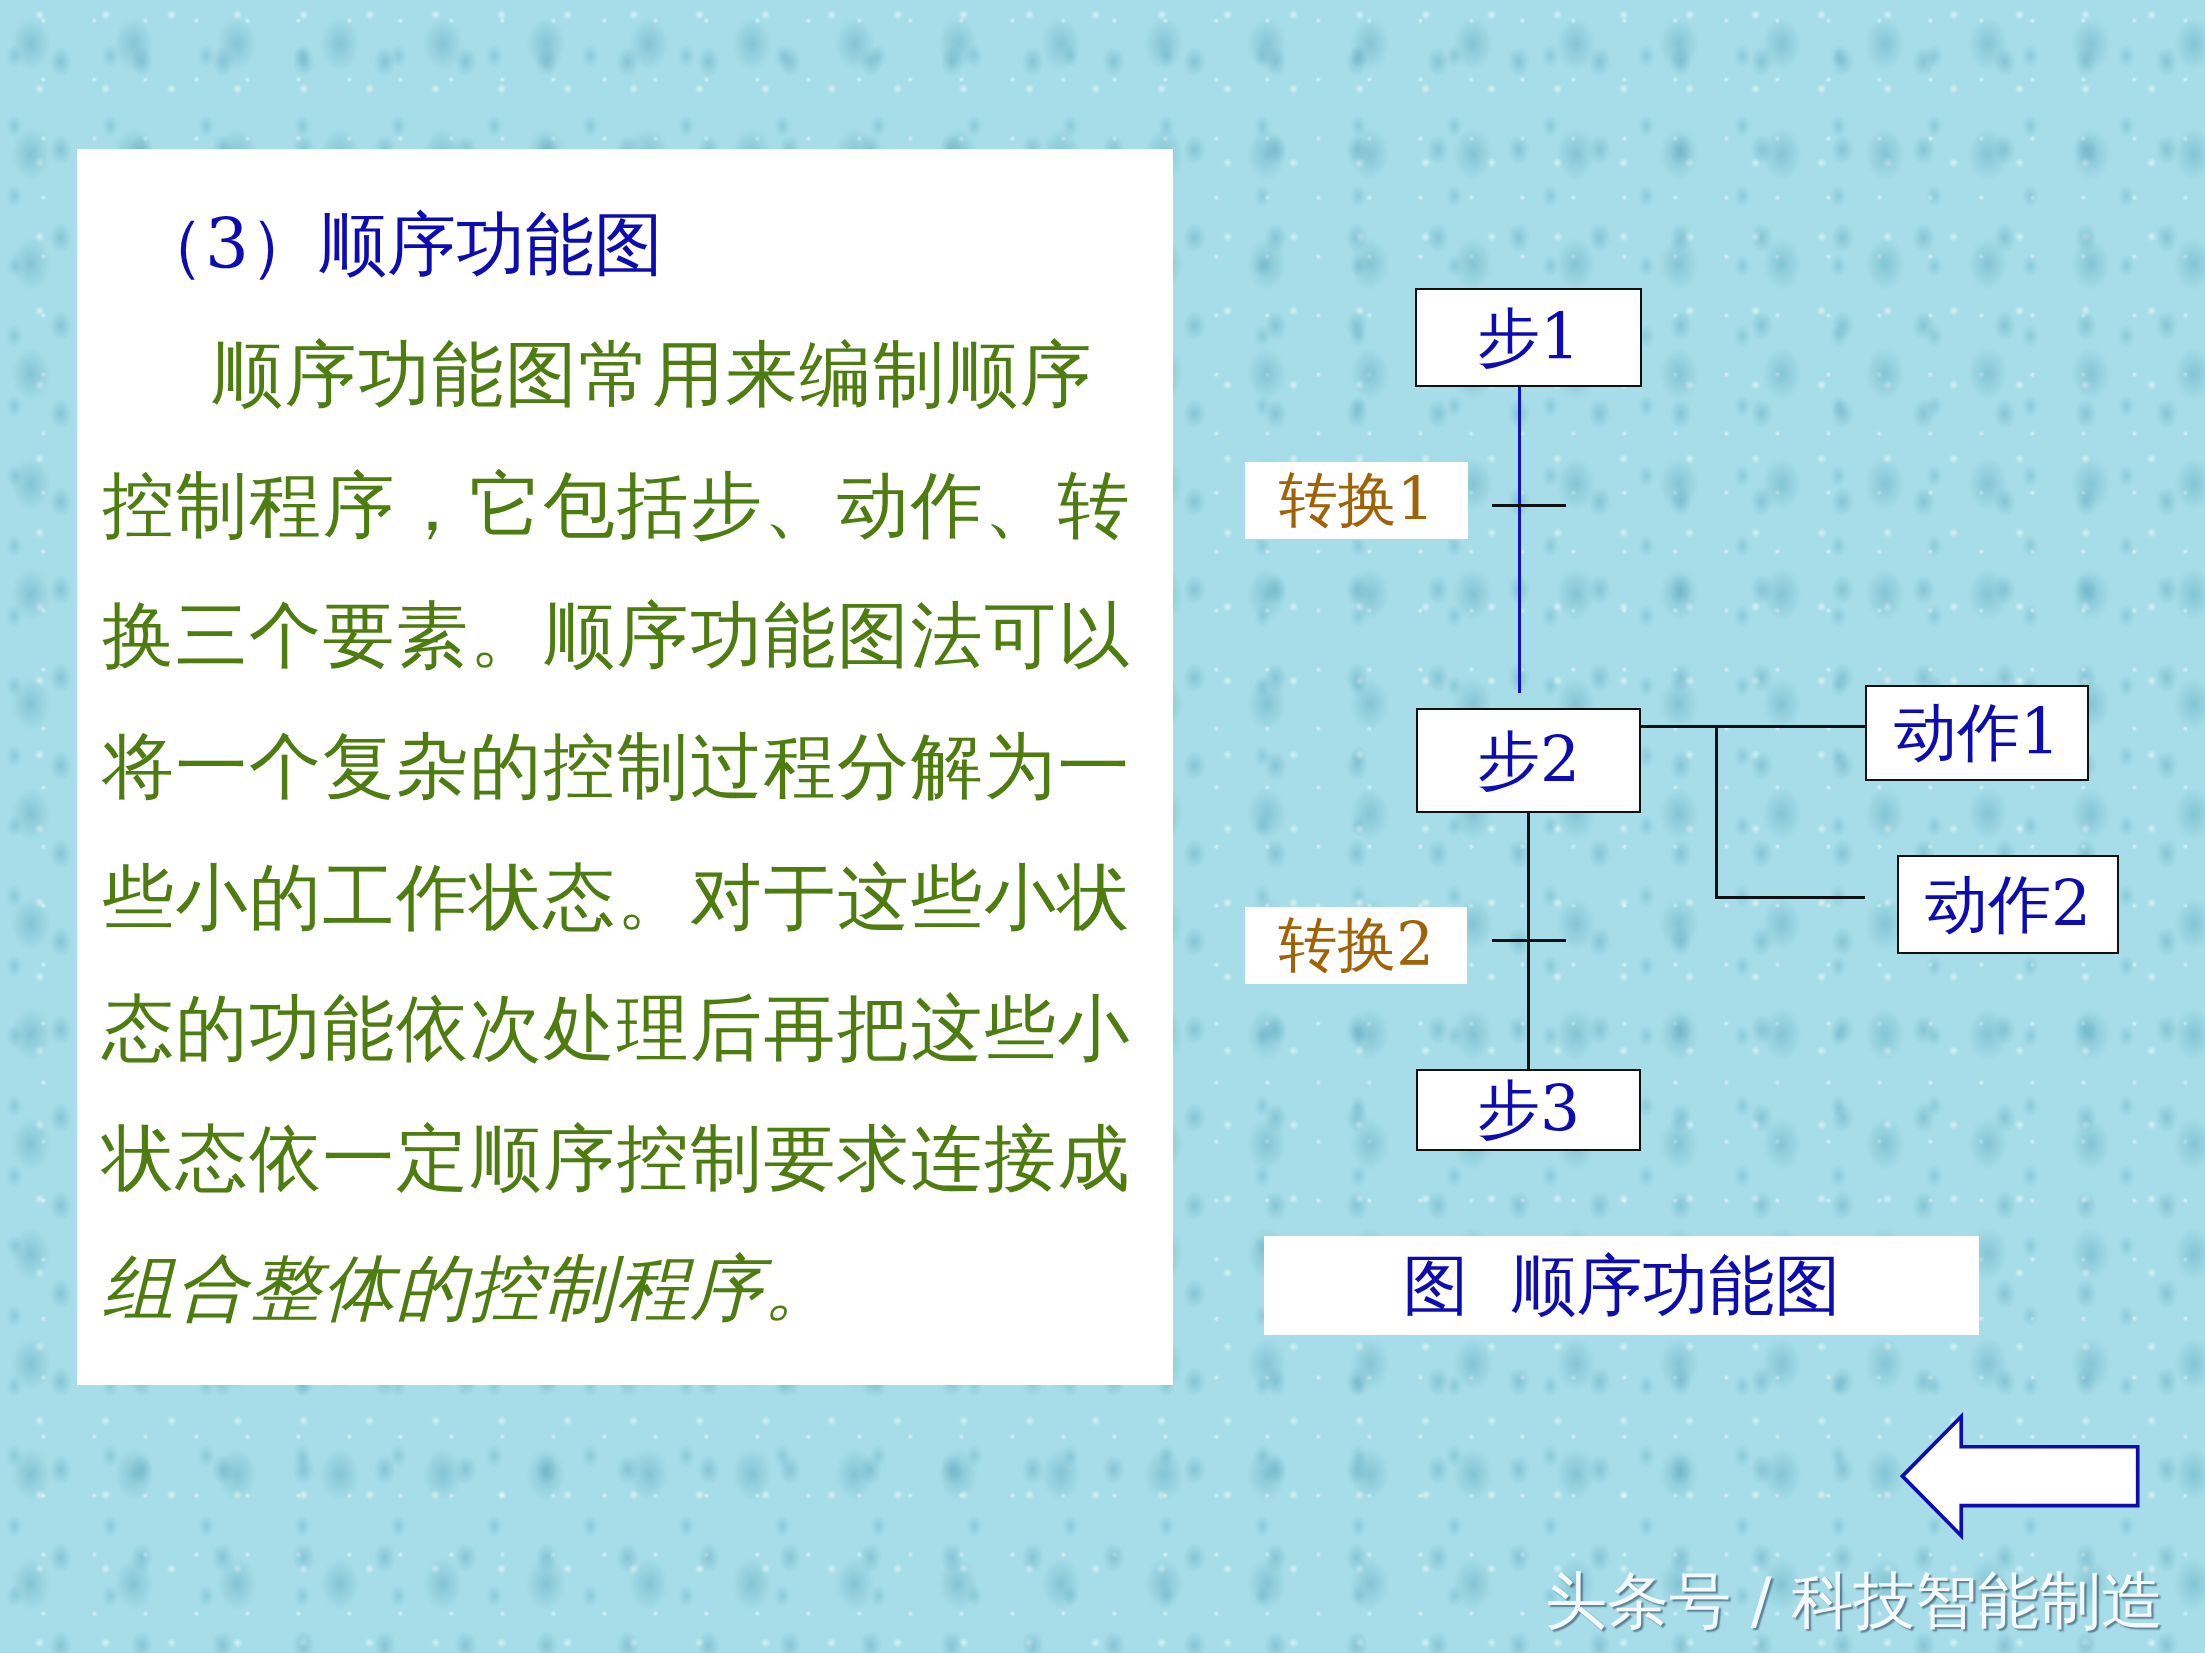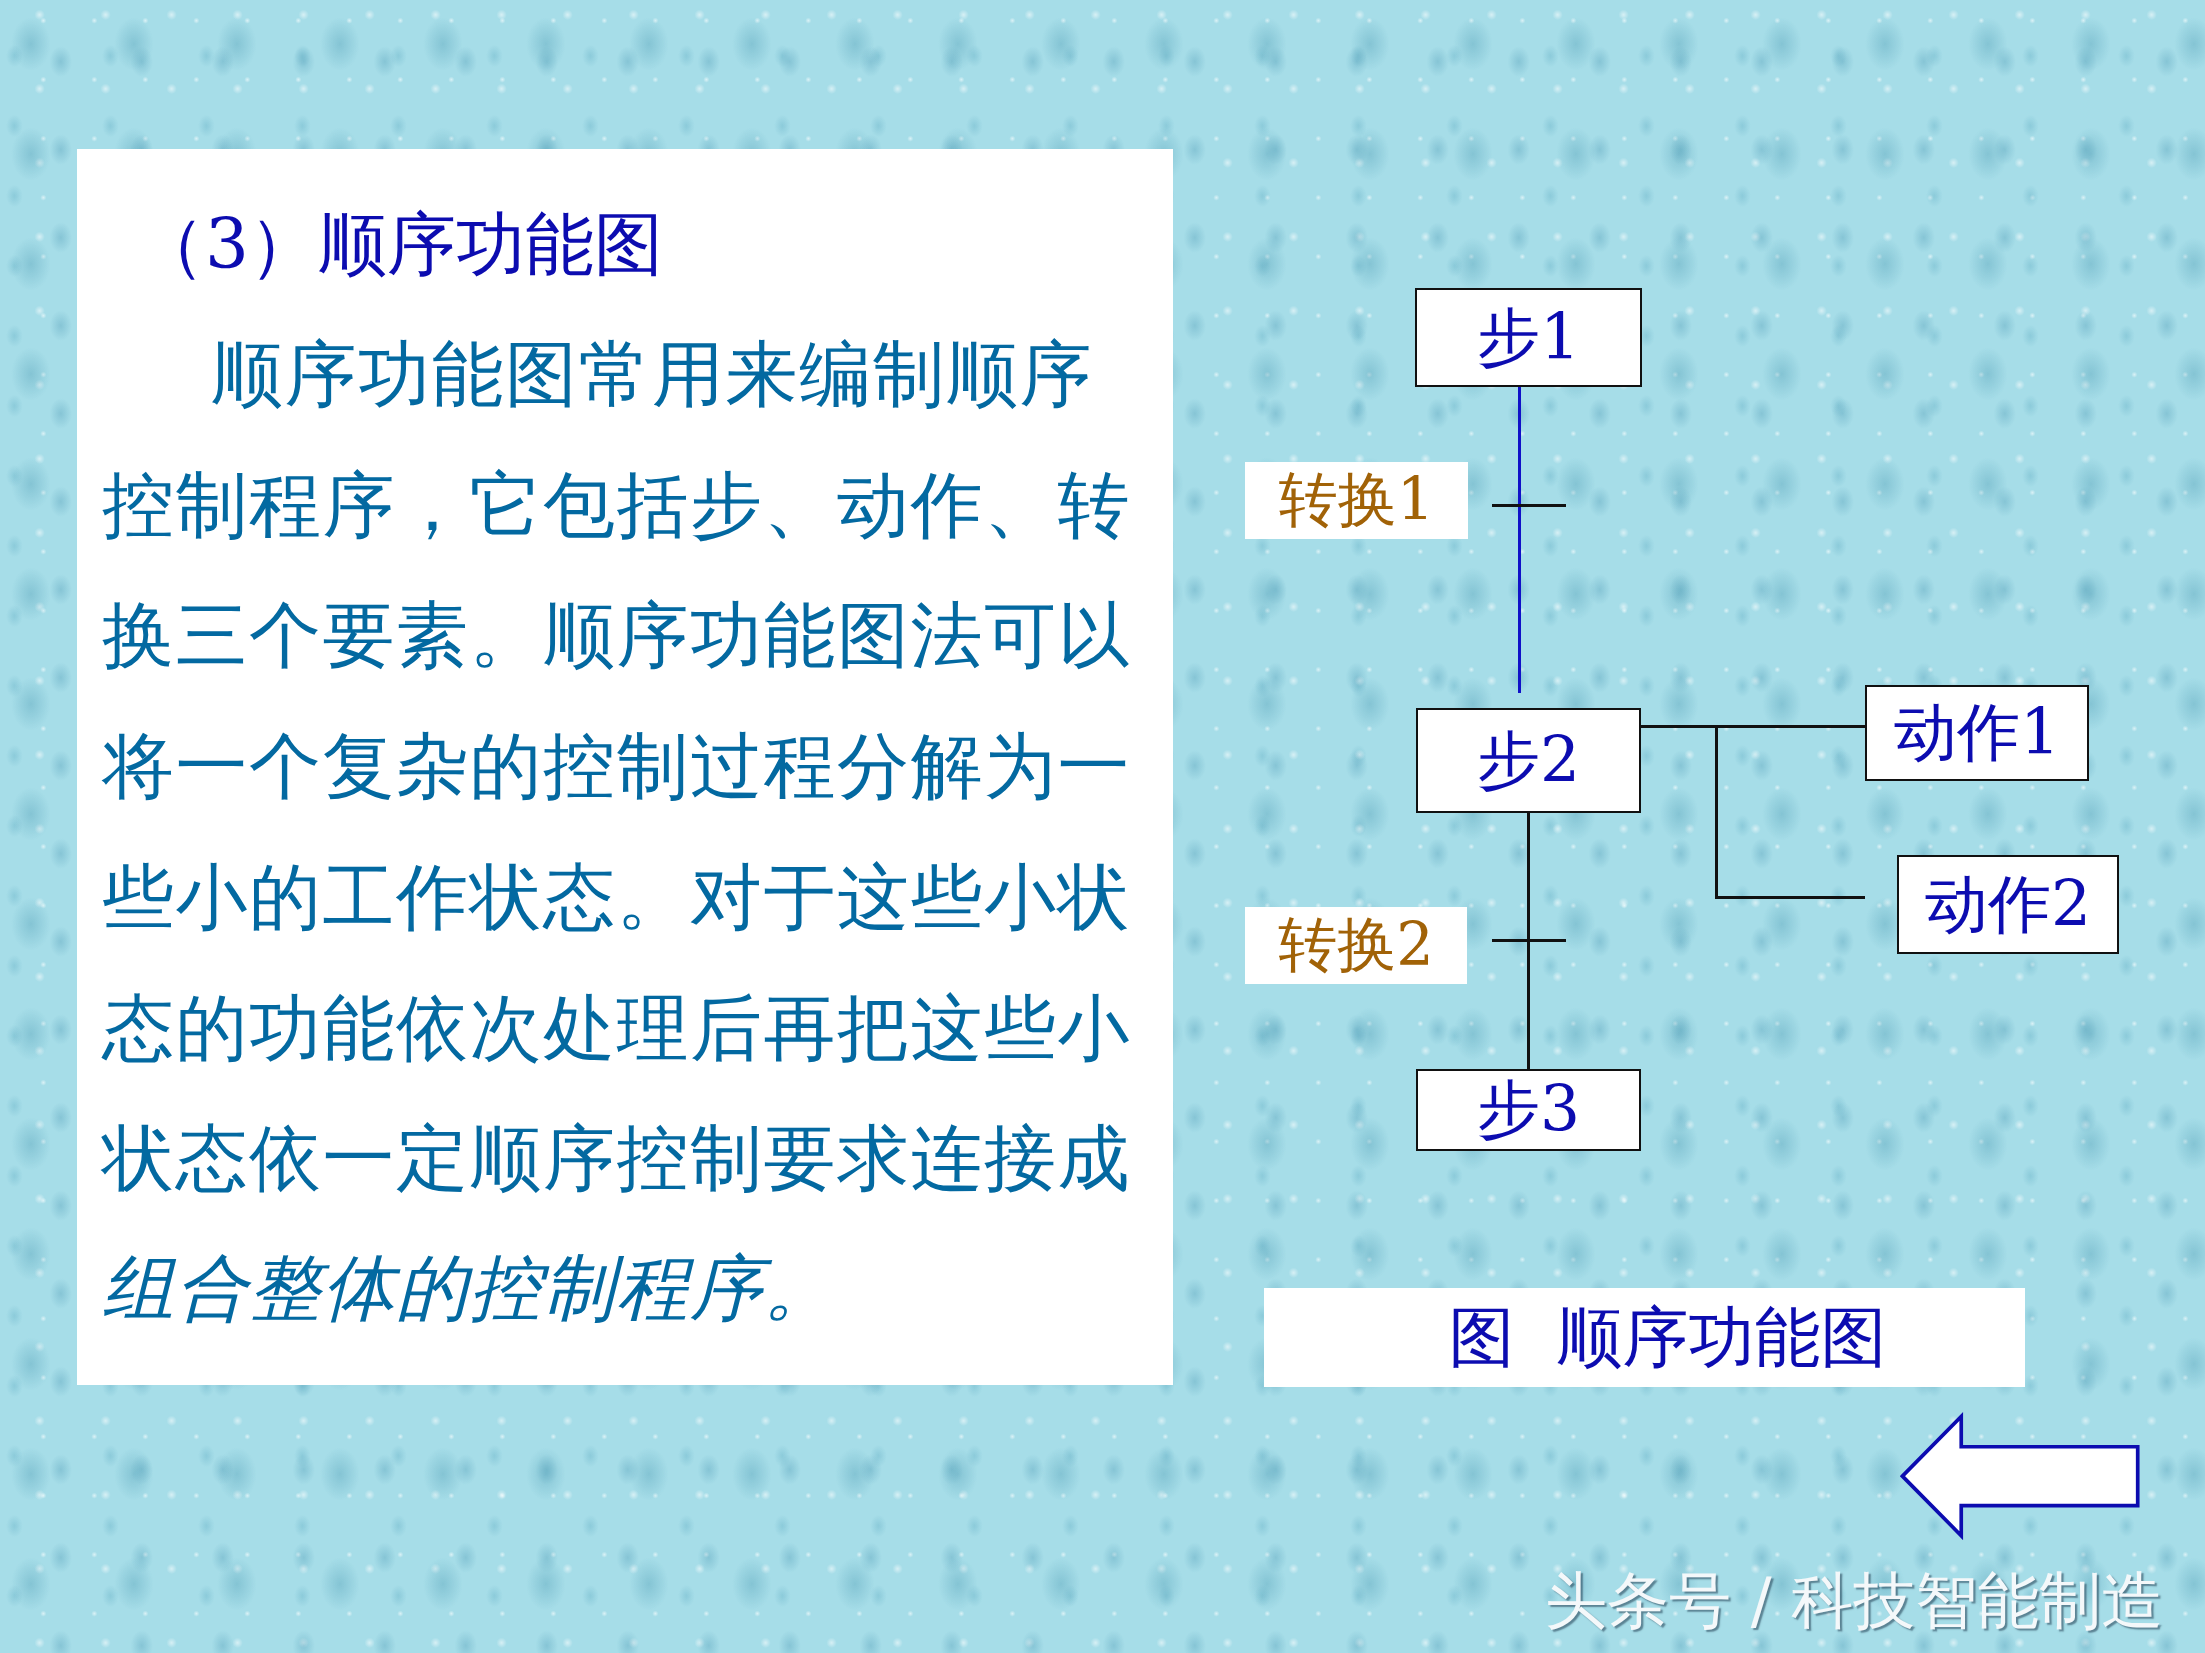--- a/index.html
+++ b/index.html
@@ -19,42 +19,41 @@
     position:absolute; left:77px; top:149px; width:1096px; height:1236px;
     background:#ffffff;
   }
   .title {
     position:absolute; left:59px; top:51px;
     font-size:69px; line-height:88px; color:#0c0cb0; white-space:nowrap;
     font-family:"DejaVu Serif","Liberation Serif",serif;
   }
   .body-line {
     position:absolute; left:25px; font-size:72px; line-height:81px;
-    color:#0369a1; white-space:nowrap; letter-spacing:1.5px;
+    color:#4d7c0f; white-space:nowrap; letter-spacing:1.5px;
     font-family:"DejaVu Serif","Liberation Serif",serif;
   }
   .box {
     position:absolute; background:#fff; border:2.9px solid #111;
     box-sizing:border-box; display:flex; align-items:center; justify-content:center;
     color:#0c0cb0; font-size:63px; white-space:nowrap;
     font-family:"DejaVu Serif","Liberation Serif",serif;
   }
   .label {
     position:absolute; background:#fff; display:flex; align-items:center; justify-content:center;
     color:#a16207; font-size:59px; white-space:nowrap;
     font-family:"DejaVu Serif","Liberation Serif",serif;
   }
   .line { position:absolute; background:#111; }
   .line.blue { background:#1010c8; }
   .caption {
-    position:absolute; left:1264px; top:1288px; width:715px; height:99px;
+    position:absolute; left:1264px; top:1236px; width:715px; height:99px;
     background:#fff; display:flex; align-items:center; justify-content:center;
     color:#0c0cb0; font-size:66px; white-space:pre;
     font-family:"DejaVu Serif","Liberation Serif",serif;
-    padding-left:46px;
   }
   .arrow { position:absolute; left:1898px; top:1412px; width:250px; height:129px; cursor:pointer; }
   .watermark {
     position:absolute; left:1545px; top:1559px; font-size:62px; color:#f4f8fa;
     white-space:nowrap; text-shadow:2.2px 2.2px 1.5px rgba(40,70,90,0.6);
     font-family:"DejaVu Sans","Liberation Sans",sans-serif;
   }
 </style>
 </head>
 <body>

